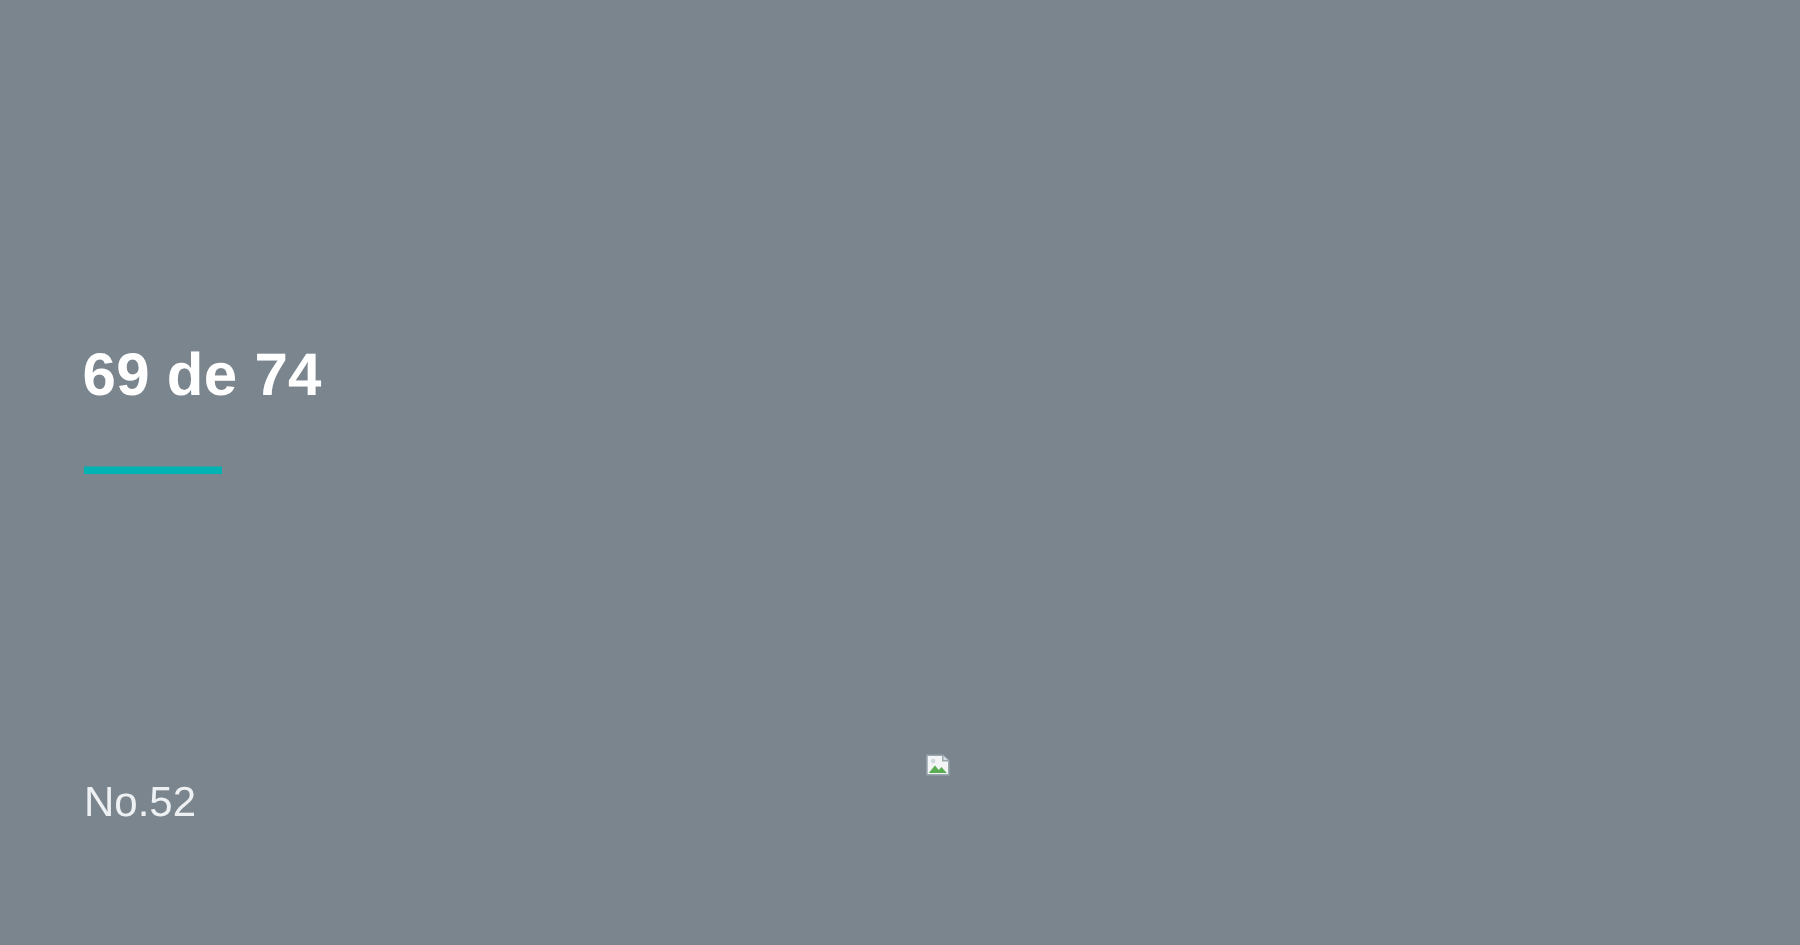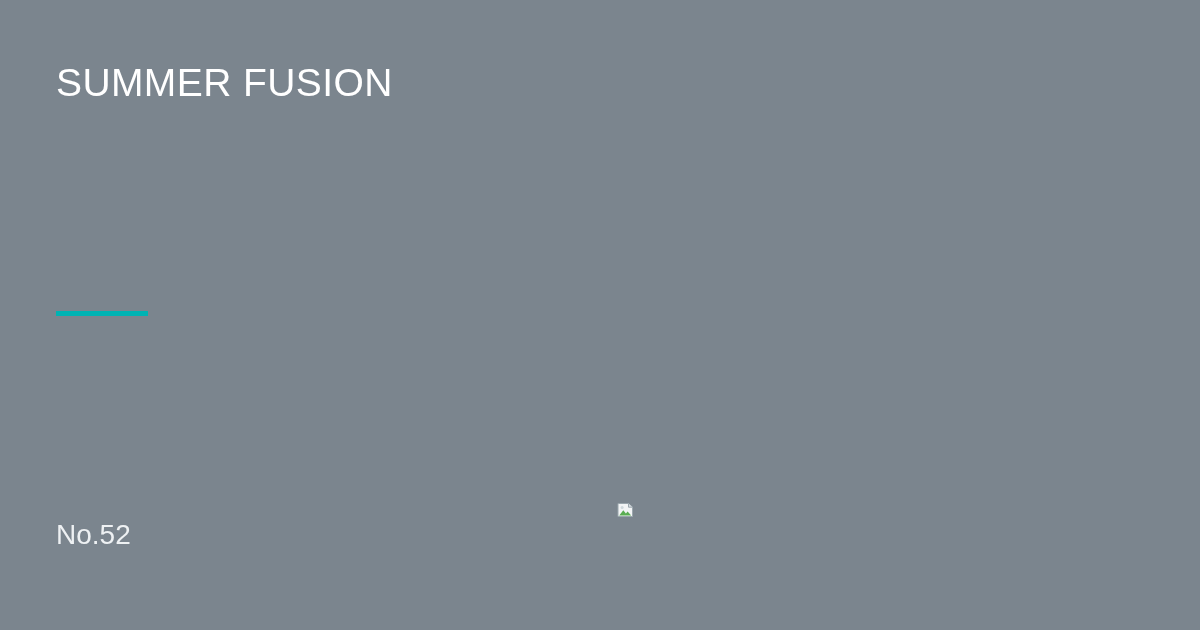--- a/index.html
+++ b/index.html
@@ -109,23 +109,23 @@
     font-weight: 400;
     color: #eef1f3;
     white-space: nowrap;
   }
 </style>
 </head>
 <body>
 
 <div class="card">
 
-  <div class="eyebrow">SUMMER FUSION</div>
 
 
+  <div class="subtitle">69 de 74</div>
 
   <div class="accent-rule"></div>
 
 
   <span class="broken-image">
     <svg width="17" height="16" viewBox="0 0 17 16" xmlns="http://www.w3.org/2000/svg" aria-hidden="true">
       <path d="M1 1.5 H11.5 L15.5 5.2 V14.5 H1 Z" fill="#f2f4f5" stroke="#9aa6ad" stroke-width="1"></path>
       <path d="M11.5 1.5 V5.2 H15.5" fill="#d7dde0" stroke="#9aa6ad" stroke-width="1"></path>
       <path d="M2.2 13.4 L6.3 8.3 L8.9 11.4 L10.6 9.4 L14.2 13.4 Z" fill="#5aad52"></path>
       <circle cx="5.1" cy="5.4" r="1.5" fill="#cfd8dc"></circle>

